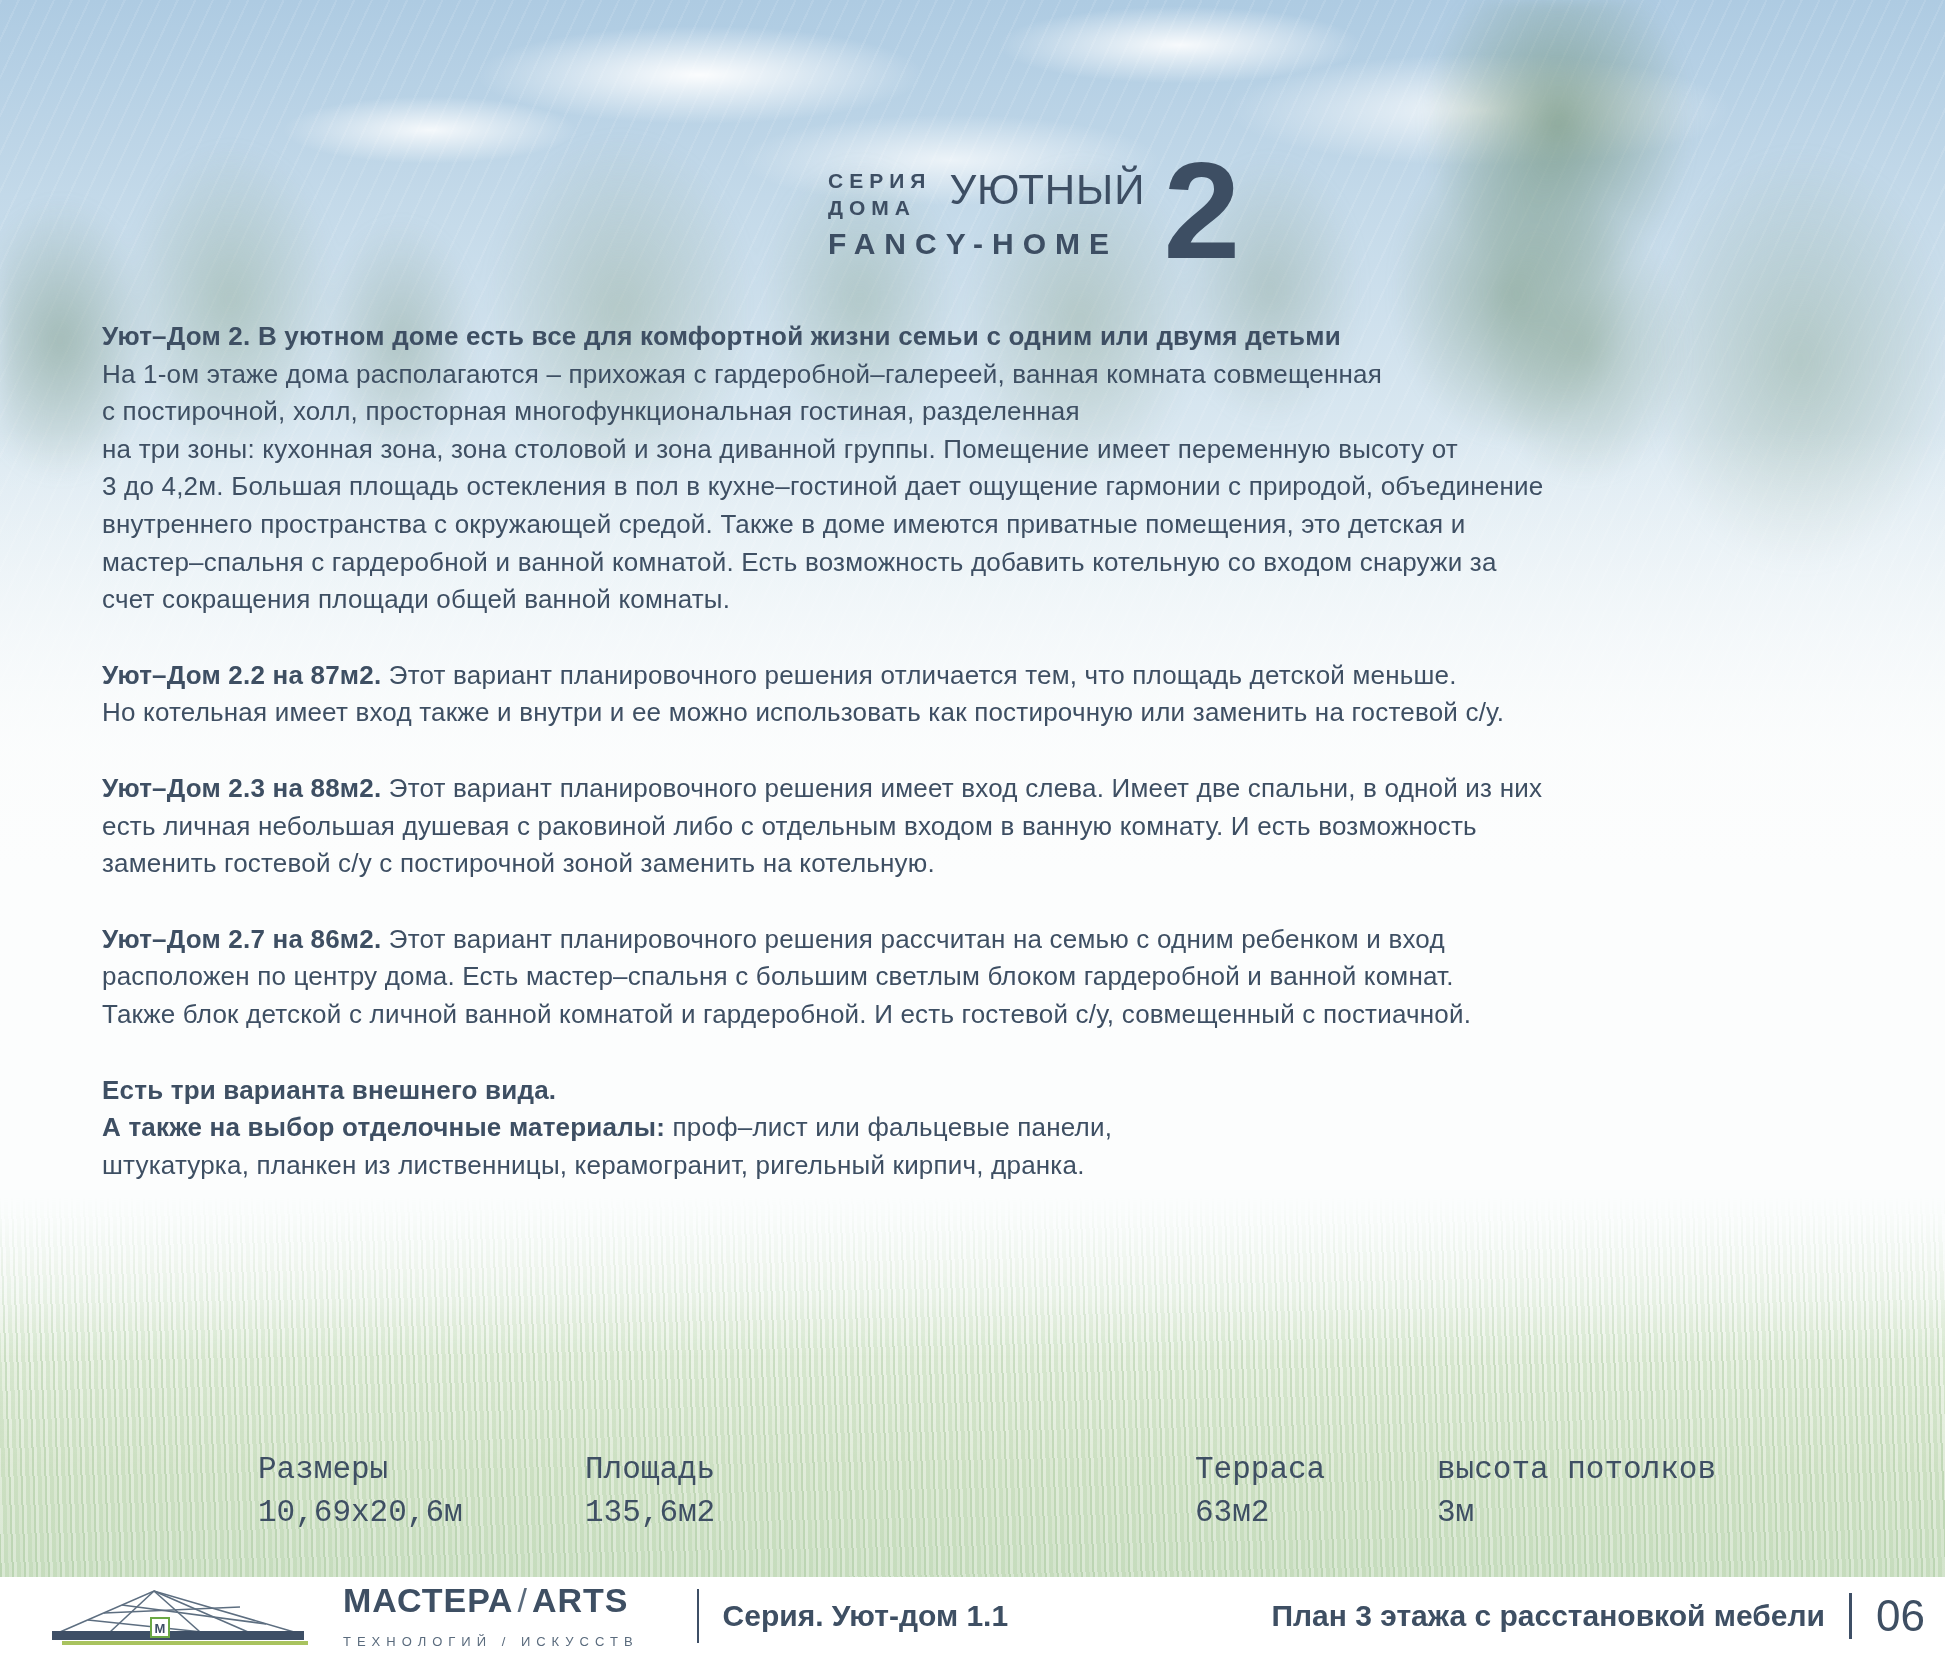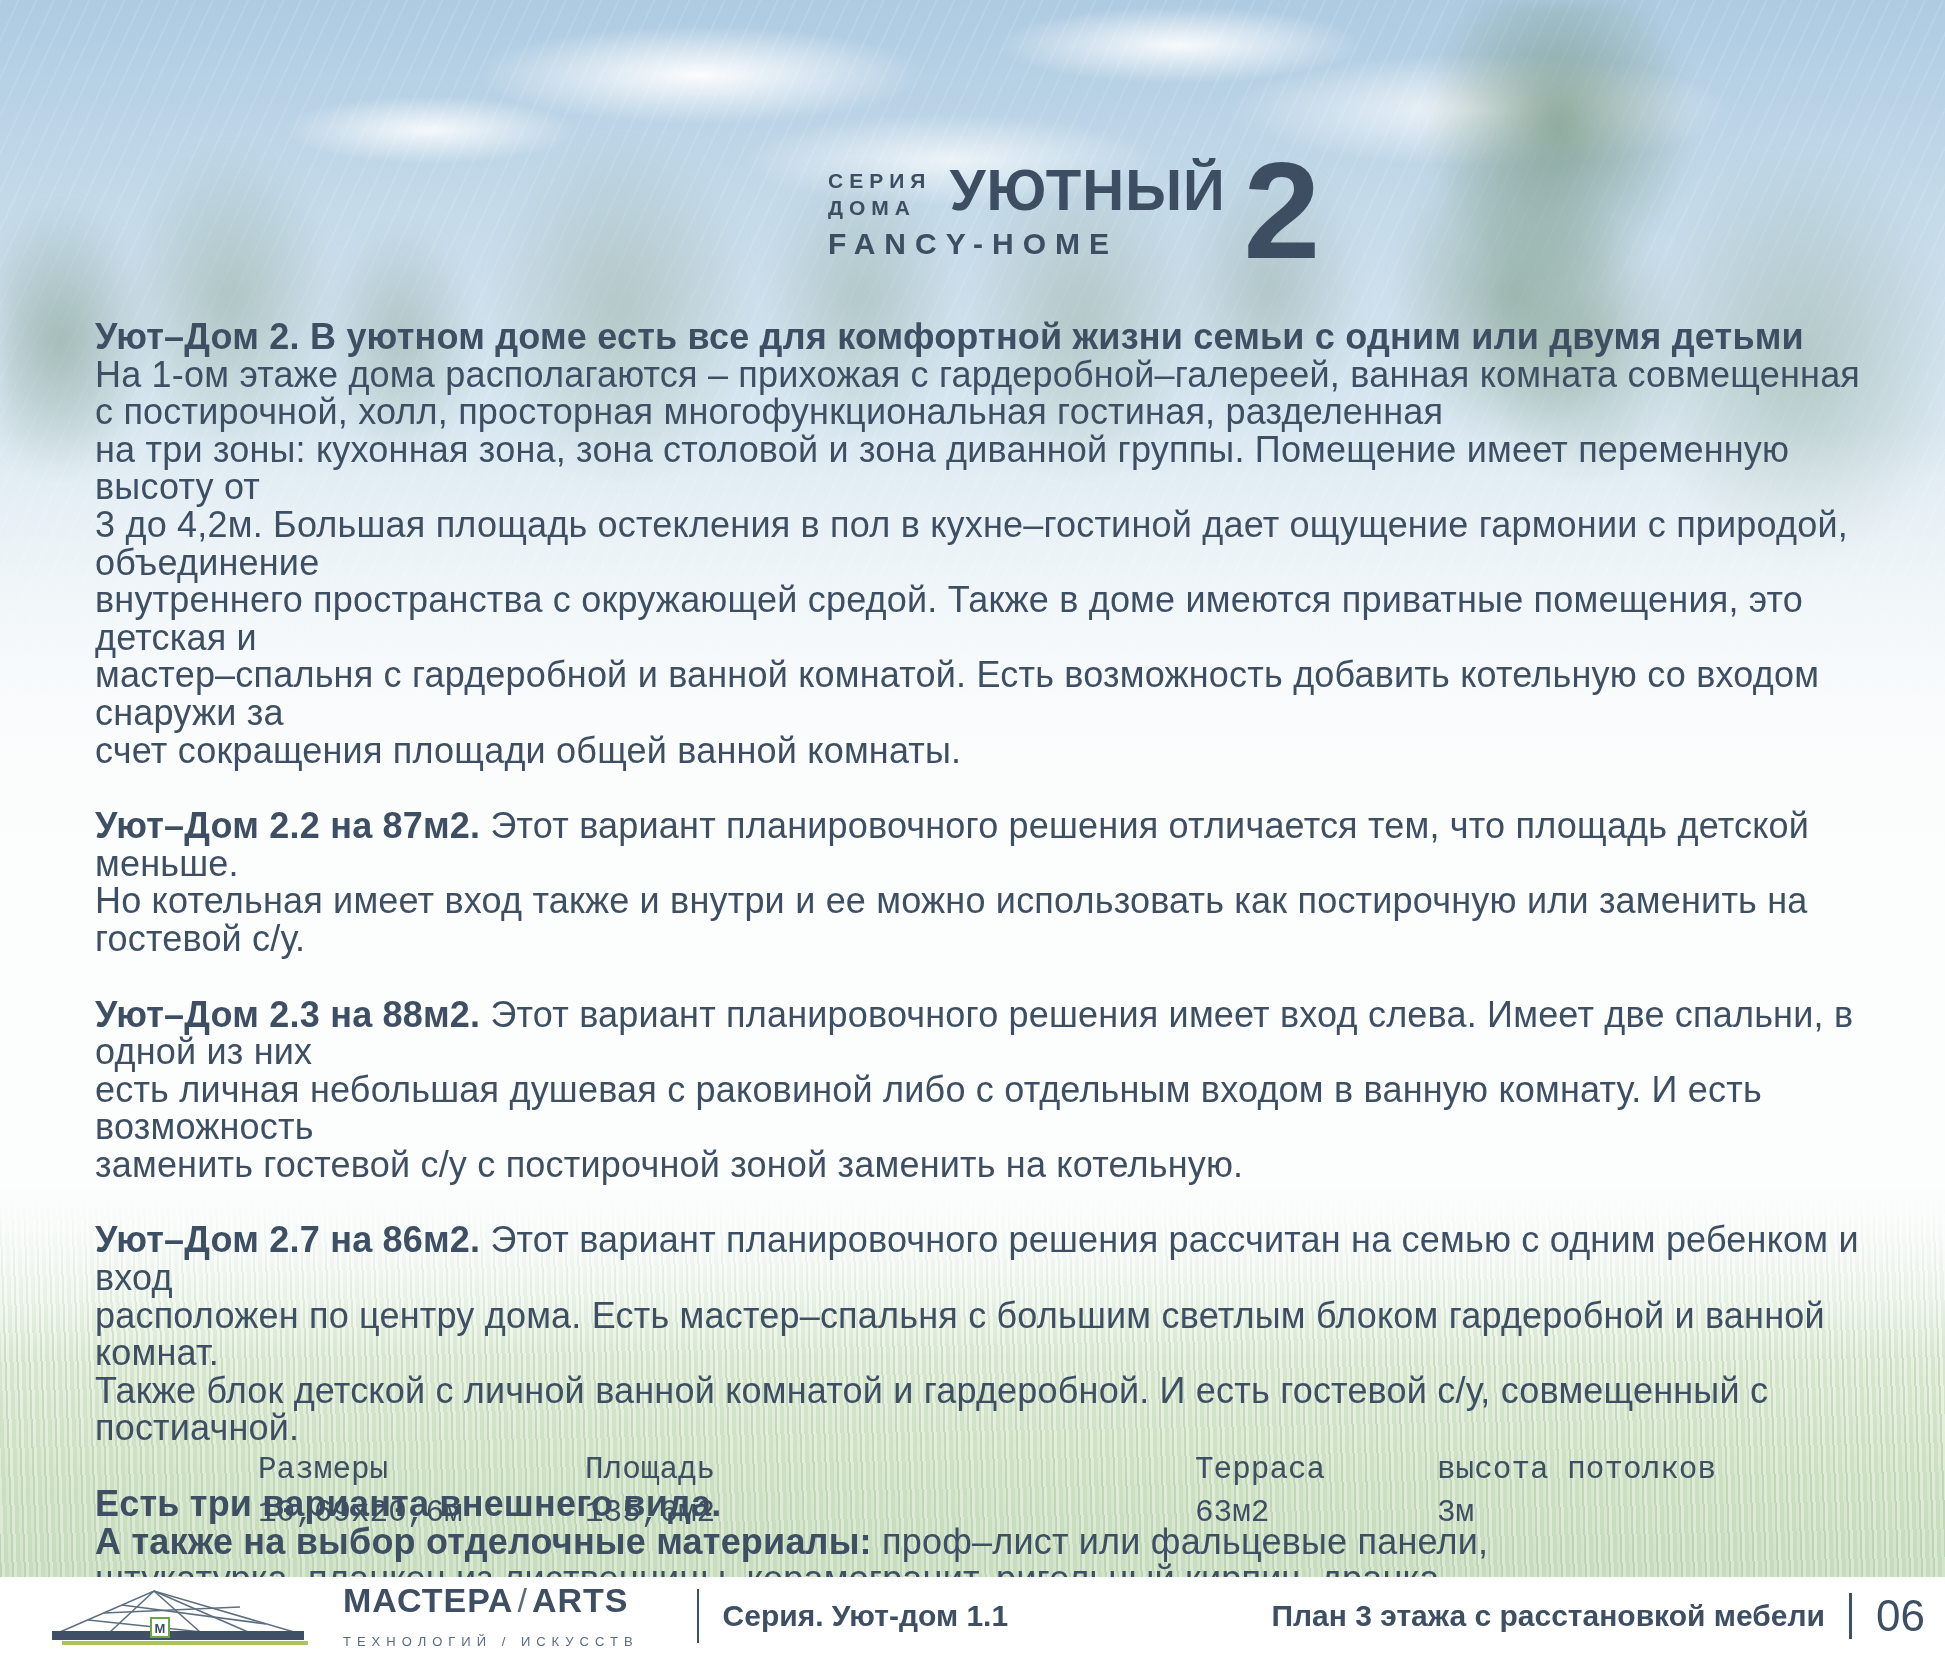--- a/index.html
+++ b/index.html
@@ -57,27 +57,27 @@
             mask-image:linear-gradient(to bottom, transparent 0%, #000 42%);
   }
   
   .masthead{
     position:absolute;left:828px;top:158px;z-index:3;
     display:grid;grid-template-columns:auto auto auto;grid-template-rows:auto auto;
     column-gap:18px;color:#3d4e63;
   }
   .series-col{grid-row:1;grid-column:1;align-self:end;
     font-size:21px;font-weight:700;letter-spacing:6px;line-height:27px;}
-  .home-title{grid-row:1;grid-column:2;font-size:58px;font-weight:700;line-height:62px;letter-spacing:1px;align-self:end;}
+  .home-title{grid-row:1;grid-column:2;font-size:42px;font-weight:400;line-height:62px;letter-spacing:1px;align-self:end;}
   .home-number{grid-row:1 / span 2;grid-column:3;font-size:138px;font-weight:700;line-height:104px;align-self:start;}
   .home-subtitle{grid-row:2;grid-column:1 / span 2;font-size:30px;font-weight:700;letter-spacing:9px;margin-top:6px;}
   
   .body-text{
-    position:absolute;left:95px;top:318px;width:1800px;z-index:3;
-    font-size:36px;line-height:37.6px;letter-spacing:.2px;color:#3e4f63;
+    position:absolute;left:102px;top:318px;width:1800px;z-index:3;
+    font-size:26px;line-height:37.6px;letter-spacing:.2px;color:#3e4f63;
   }
   .para{margin:0 0 38px 0;white-space:pre-line;}
   .para b{font-weight:700;}
   
   .specs{position:absolute;left:0;top:1448px;width:100%;height:110px;z-index:3;font-family:Liberation Mono, monospace;}
   .spec{position:absolute;top:0;font-size:31px;line-height:43px;color:#3e4f63;}
   .spec-label{font-weight:400;}
   .spec-value{font-weight:400;}
   
   .footer{

